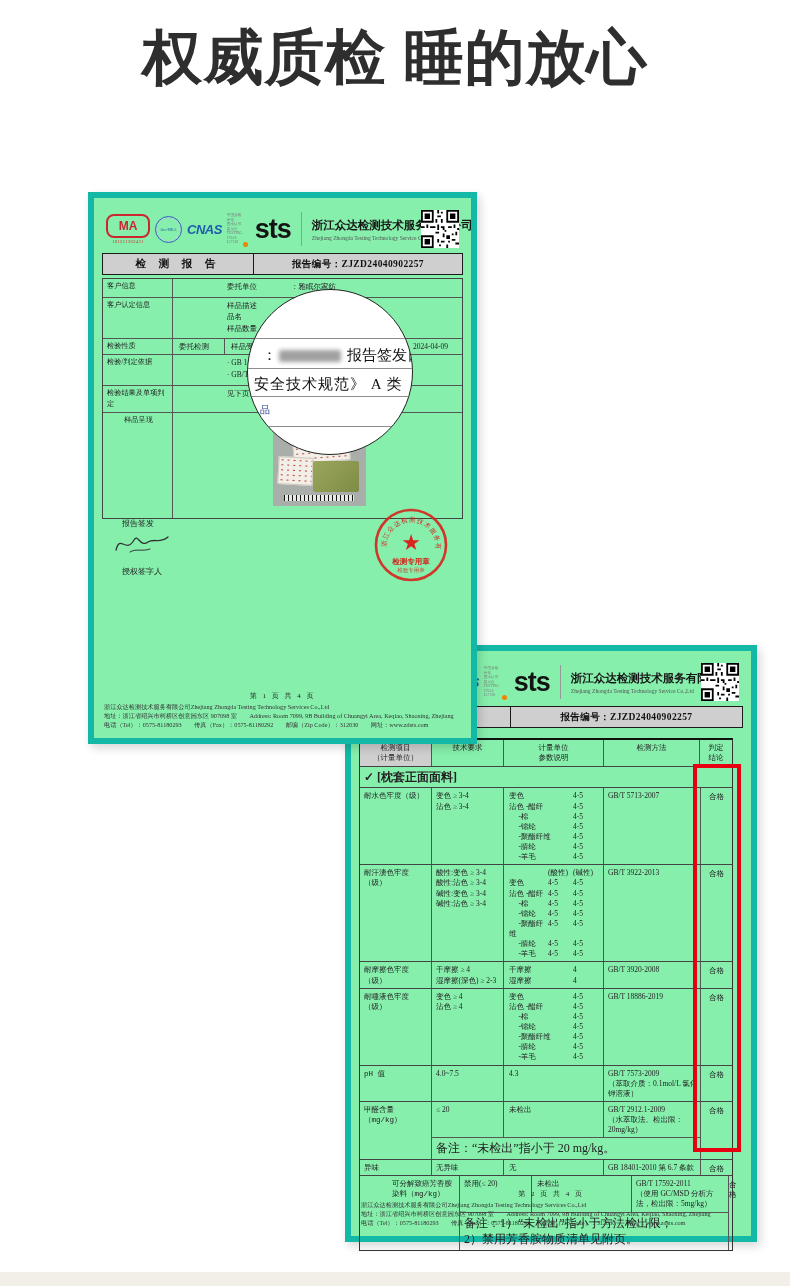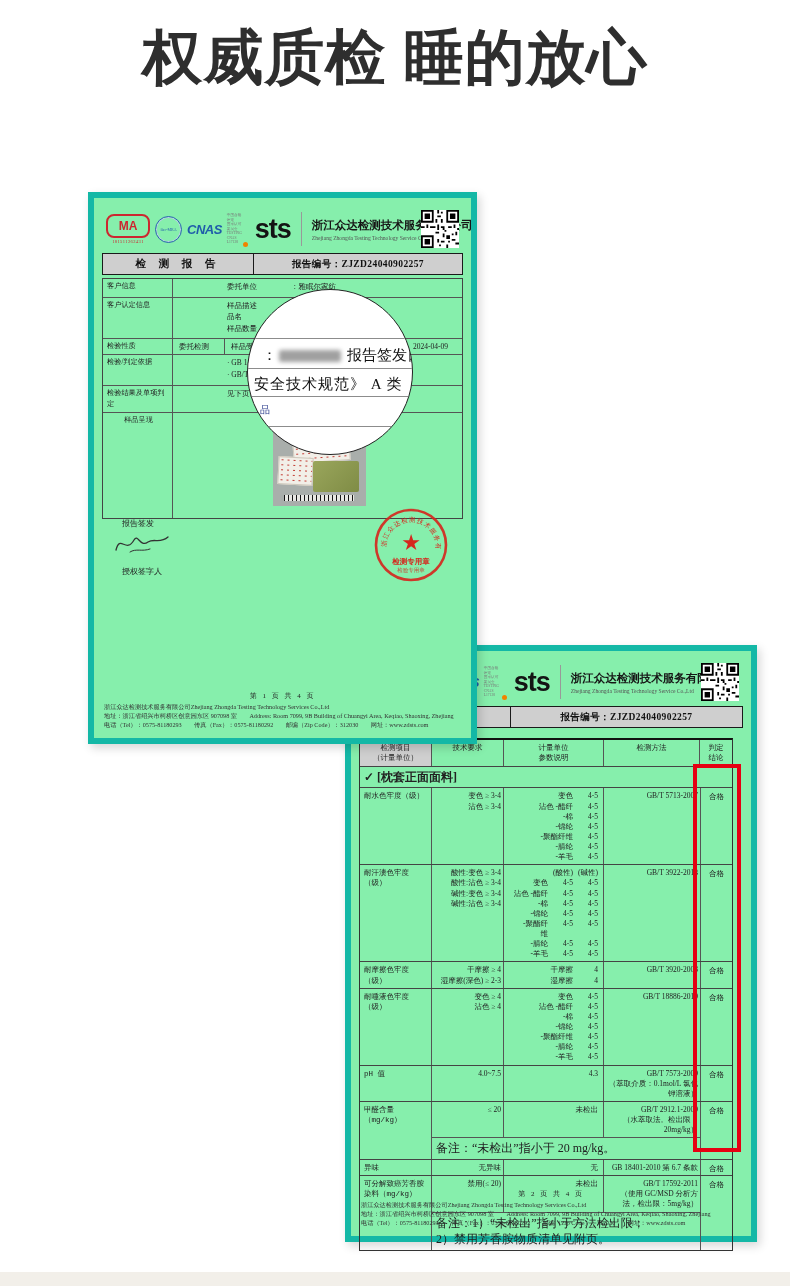--- a/index.html
+++ b/index.html
@@ -84,24 +84,24 @@
   .df-page{text-align:center;font-size:7px;letter-spacing:2px;margin-bottom:2px;color:#222;}
   
   .rtable{margin:10px 18px 0 8px;border:1px solid #333;border-top:2px solid #111;
     font-size:7.5px;line-height:1.35;}
   .rt-head{display:grid;grid-template-columns:72px 72px 100px 96px 1fr;border-bottom:1px solid #444;}
   .rt-hcell{border-right:1px solid #555;text-align:center;padding:3px 1px;}
   .rt-hcell:last-child{border-right:none;}
   .rt-hcell.gray{background:#cfcfcf;}
   .rt-section{border-bottom:1px solid #444;font-weight:bold;padding:2px 4px;font-size:12px;}
   .rt-row{display:grid;grid-template-columns:72px 269px 1fr;border-bottom:1px solid #444;}
-  .rt-row:last-child{border-bottom:none;}
+  .rt-row:last-child{border-bottom:none;margin-left:28px;}
   .rt-item{border-right:1px solid #555;padding:3px 6px 2px 4px;font-family:Liberation Mono, monospace;}
   .rt-mid{border-right:1px solid #555;display:flex;flex-direction:column;}
-  .rt-main{display:grid;grid-template-columns:72px 100px 96px;flex:1;text-align:right;}
+  .rt-main{display:grid;grid-template-columns:72px 100px 96px;flex:1;}
   .rt-req{border-right:1px solid #555;padding:3px 2px 2px 4px;white-space:pre-wrap;}
   .rt-res{border-right:1px solid #555;padding:3px 5px 2px 5px;}
   .rt-met{padding:3px 2px 2px 4px;}
   .rt-note{border-top:1px solid #555;padding:2px 4px;font-size:12px;line-height:1.4;}
   .rt-verdict{text-align:center;padding-top:4px;}
   .rl{display:flex;}
   .rl .rn{flex:1;white-space:pre-wrap;}
   .rl .rv{width:25px;flex-shrink:0;}
   .red-box{position:absolute;left:342px;top:113px;width:40px;height:380px;
     border:4px solid #e60012;z-index:6;}

